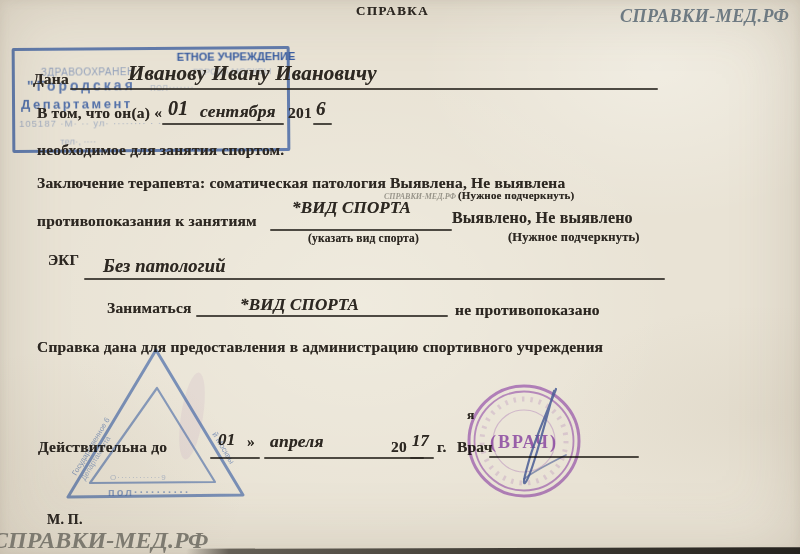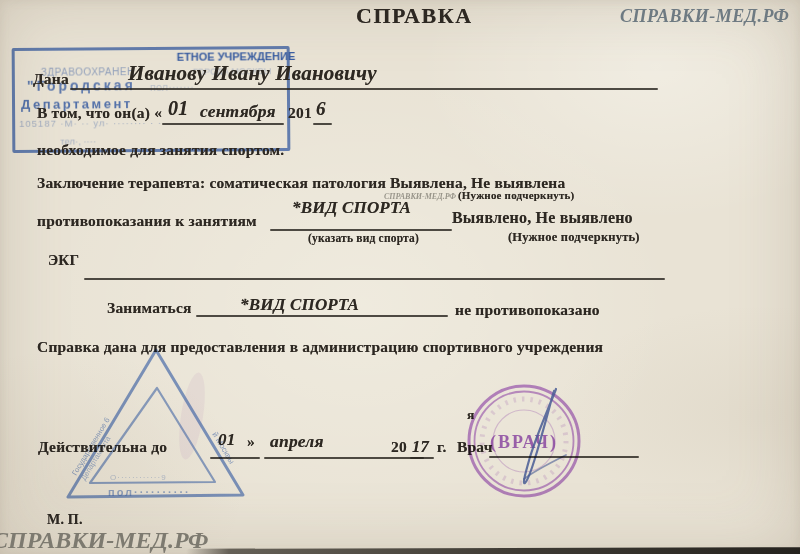--- a/index.html
+++ b/index.html
@@ -35,21 +35,21 @@
 </style>
 </head>
 <body>
 
 <div class="paper">
 
   <div class="t wm wm-top" style="left:620px; top:6px; font-size:18px; letter-spacing:.5px;">СПРАВКИ-МЕД.РФ</div>
   <div class="t wm" style="left:384px; top:192px; font-size:8px; opacity:.75;">СПРАВКИ-МЕД.РФ</div>
   <div class="t wm" style="left:-8px; top:527px; font-size:24px;">СПРАВКИ-МЕД.РФ</div>
 
-  <div class="t b" style="left:356px; top:3px; font-size:22px; letter-spacing:1.5px;">СПРАВКА</div>
+  <div class="t b" style="left:356px; top:3px; font-size:13px; letter-spacing:1.5px;">СПРАВКА</div>
 
   <div class="org-stamp">
     <div class="s" style="left:142px; top:1px; font-size:11px; font-weight:bold;padding-left:20px;">ЕТНОЕ УЧРЕЖДЕНИЕ</div>
     <div class="s" style="left:26px; top:16px; font-size:10px; opacity:.5; letter-spacing:.5px;">ЗДРАВООХРАНЕН</div>
     <div class="s" style="left:158px; top:17px; font-size:9px; opacity:.3;padding-left:20px;">ГОРОДА МОСКВЫ</div>
     <div class="s" style="left:12px; top:27px; font-size:14px; font-weight:bold; letter-spacing:3px; opacity:.8;">"Городская</div>
     <div class="s" style="left:135px; top:31px; font-size:11px; opacity:.25;">пол·······</div>
     <div class="s" style="left:6px; top:46px; font-size:13px; font-weight:bold; letter-spacing:2.5px; opacity:.85;">Департамент</div>
     <div class="s" style="left:4px; top:67px; font-size:9.5px; opacity:.4; letter-spacing:1px;">105187 ·М· ·· ул· ········ · ·</div>
     <div class="s" style="left:45px; top:85px; font-size:9.5px; opacity:.4;">тел·, ····</div>
@@ -72,39 +72,40 @@
   <div class="t b" style="left:458px; top:189px; font-size:11px;">(Нужное подчеркнуть)</div>
 
   <div class="t bi" style="left:292px; top:198px; font-size:17px;">*ВИД СПОРТА</div>
   <div class="t b" style="left:37px; top:212px;">противопоказания к занятиям</div>
   <div class="rule" style="left:270px; top:229px; width:182px;"></div>
   <div class="t b" style="left:452px; top:209px; font-size:16px;">Выявлено, Не выявлено</div>
   <div class="t b" style="left:308px; top:232px; font-size:11.5px;">(указать вид спорта)</div>
   <div class="t b" style="left:508px; top:230px; font-size:12.5px;">(Нужное подчеркнуть)</div>
 
   <div class="t b" style="left:48px; top:252px; font-size:15px;">ЭКГ</div>
+  <div class="t bi" style="left:103px; top:256px; font-size:18.5px;">Без патологий</div>
   <div class="rule" style="left:84px; top:278px; width:581px;"></div>
 
   <div class="t b" style="left:107px; top:299px;">Заниматься</div>
   <div class="t bi" style="left:240px; top:295px; font-size:17px;">*ВИД СПОРТА</div>
   <div class="rule" style="left:196px; top:315px; width:252px;"></div>
   <div class="t b" style="left:455px; top:301px;">не противопоказано</div>
 
   <div class="t b" style="left:37px; top:338px;">Справка дана для предоставления в администрацию спортивного учреждения</div>
 
   <div class="t b" style="left:467px; top:407px; font-size:13.5px;">я</div>
 
   <div class="t b" style="left:38px; top:438px;">Действительна до</div>
   <div class="t bi" style="left:218px; top:430px; font-size:17px;">01</div>
   <div class="t b" style="left:247px; top:433px;">»</div>
   <div class="rule" style="left:210px; top:457px; width:50px;"></div>
   <div class="t bi" style="left:270px; top:431px; font-size:17.5px;">апреля</div>
   <div class="rule" style="left:264px; top:457px; width:160px;"></div>
   <div class="t b" style="left:391px; top:438px;">20</div>
-  <div class="t bi" style="left:412px; top:431px; font-size:16.5px;margin-top:6px;">17</div>
+  <div class="t bi" style="left:412px; top:431px; font-size:16.5px;">17</div>
   <div class="rule" style="left:410px; top:457px; width:24px;"></div>
   <div class="t b" style="left:437px; top:438px;">г.</div>
   <div class="t b" style="left:457px; top:438px;">Врач</div>
   <div class="rule" style="left:489px; top:456px; width:150px;"></div>
 
   <div class="t b" style="left:47px; top:512px; font-size:14px;">М. П.</div>
 
   <svg class="stampsvg" style="left:52px; top:346px;" width="205" height="165" viewBox="0 0 205 165">
     <ellipse cx="140" cy="70" rx="11" ry="44" fill="rgba(186,130,205,.10)" transform="rotate(9 140 70)"></ellipse>
     <polygon points="104,4 16,151 191,149" fill="none" stroke="#4a73c5" stroke-width="3" stroke-linejoin="round" opacity=".68"></polygon>

